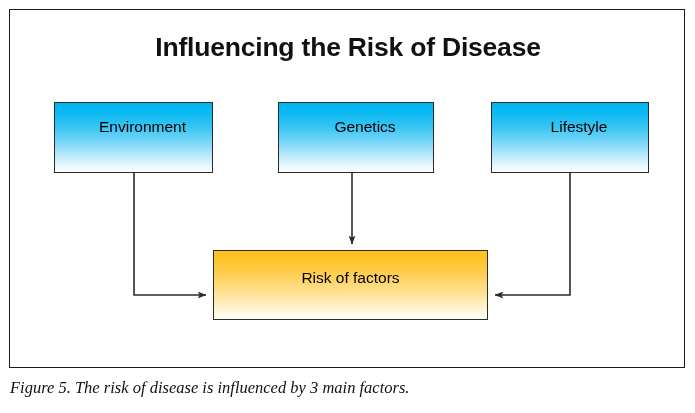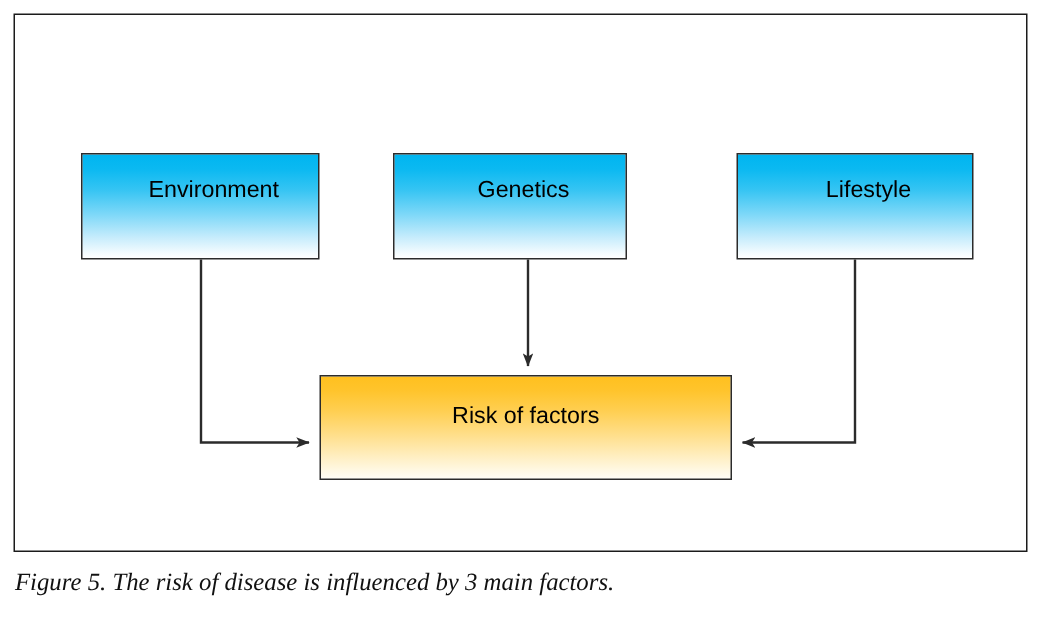--- a/index.html
+++ b/index.html
@@ -95,21 +95,21 @@
         #ffcf52 34%,
         #ffdf8c 58%,
         #ffeec0 78%,
         #fff9e6 93%,
         #fffdf6 100%);
   }
   .node-orange .node-label { padding-bottom: 14px; }
 
   
   #node-environment { left: 44px;  top: 92px;  width: 159px; height: 71px; }
-  #node-genetics    { left: 252px; top: 92px;  width: 156px; height: 71px; }
+  #node-genetics    { left: 268px; top: 92px;  width: 156px; height: 71px; }
   #node-lifestyle   { left: 481px; top: 92px;  width: 158px; height: 71px; align-items: center; }
   #node-risk        { left: 203px; top: 240px; width: 275px; height: 70px; }
 
   
   #connectors {
     position: absolute;
     left: 0;
     top: 0;
     width: 695px;
     height: 413px;
@@ -127,20 +127,21 @@
     font-size: 16.5px;
     color: #111111;
     white-space: nowrap;
   }
 </style>
 </head>
 <body>
 
 <div id="figure-frame">
 
+  <div id="diagram-title">Influencing the Risk of Disease</div>
 
   <svg id="connectors" viewBox="0 0 695 413" xmlns="http://www.w3.org/2000/svg">
     <defs>
       <marker id="arrowhead" markerWidth="9" markerHeight="7" refX="8.5" refY="3.5" orient="auto" markerUnits="userSpaceOnUse">
         <path d="M0,0 L9,3.5 L0,7 L2.2,3.5 Z" fill="#2b2b2b"></path>
       </marker>
     </defs>
 
     <path d="M 124,163 L 124,285 L 196,285" fill="none" stroke="#2b2b2b" stroke-width="1.6" marker-end="url(#arrowhead)"></path>
 

